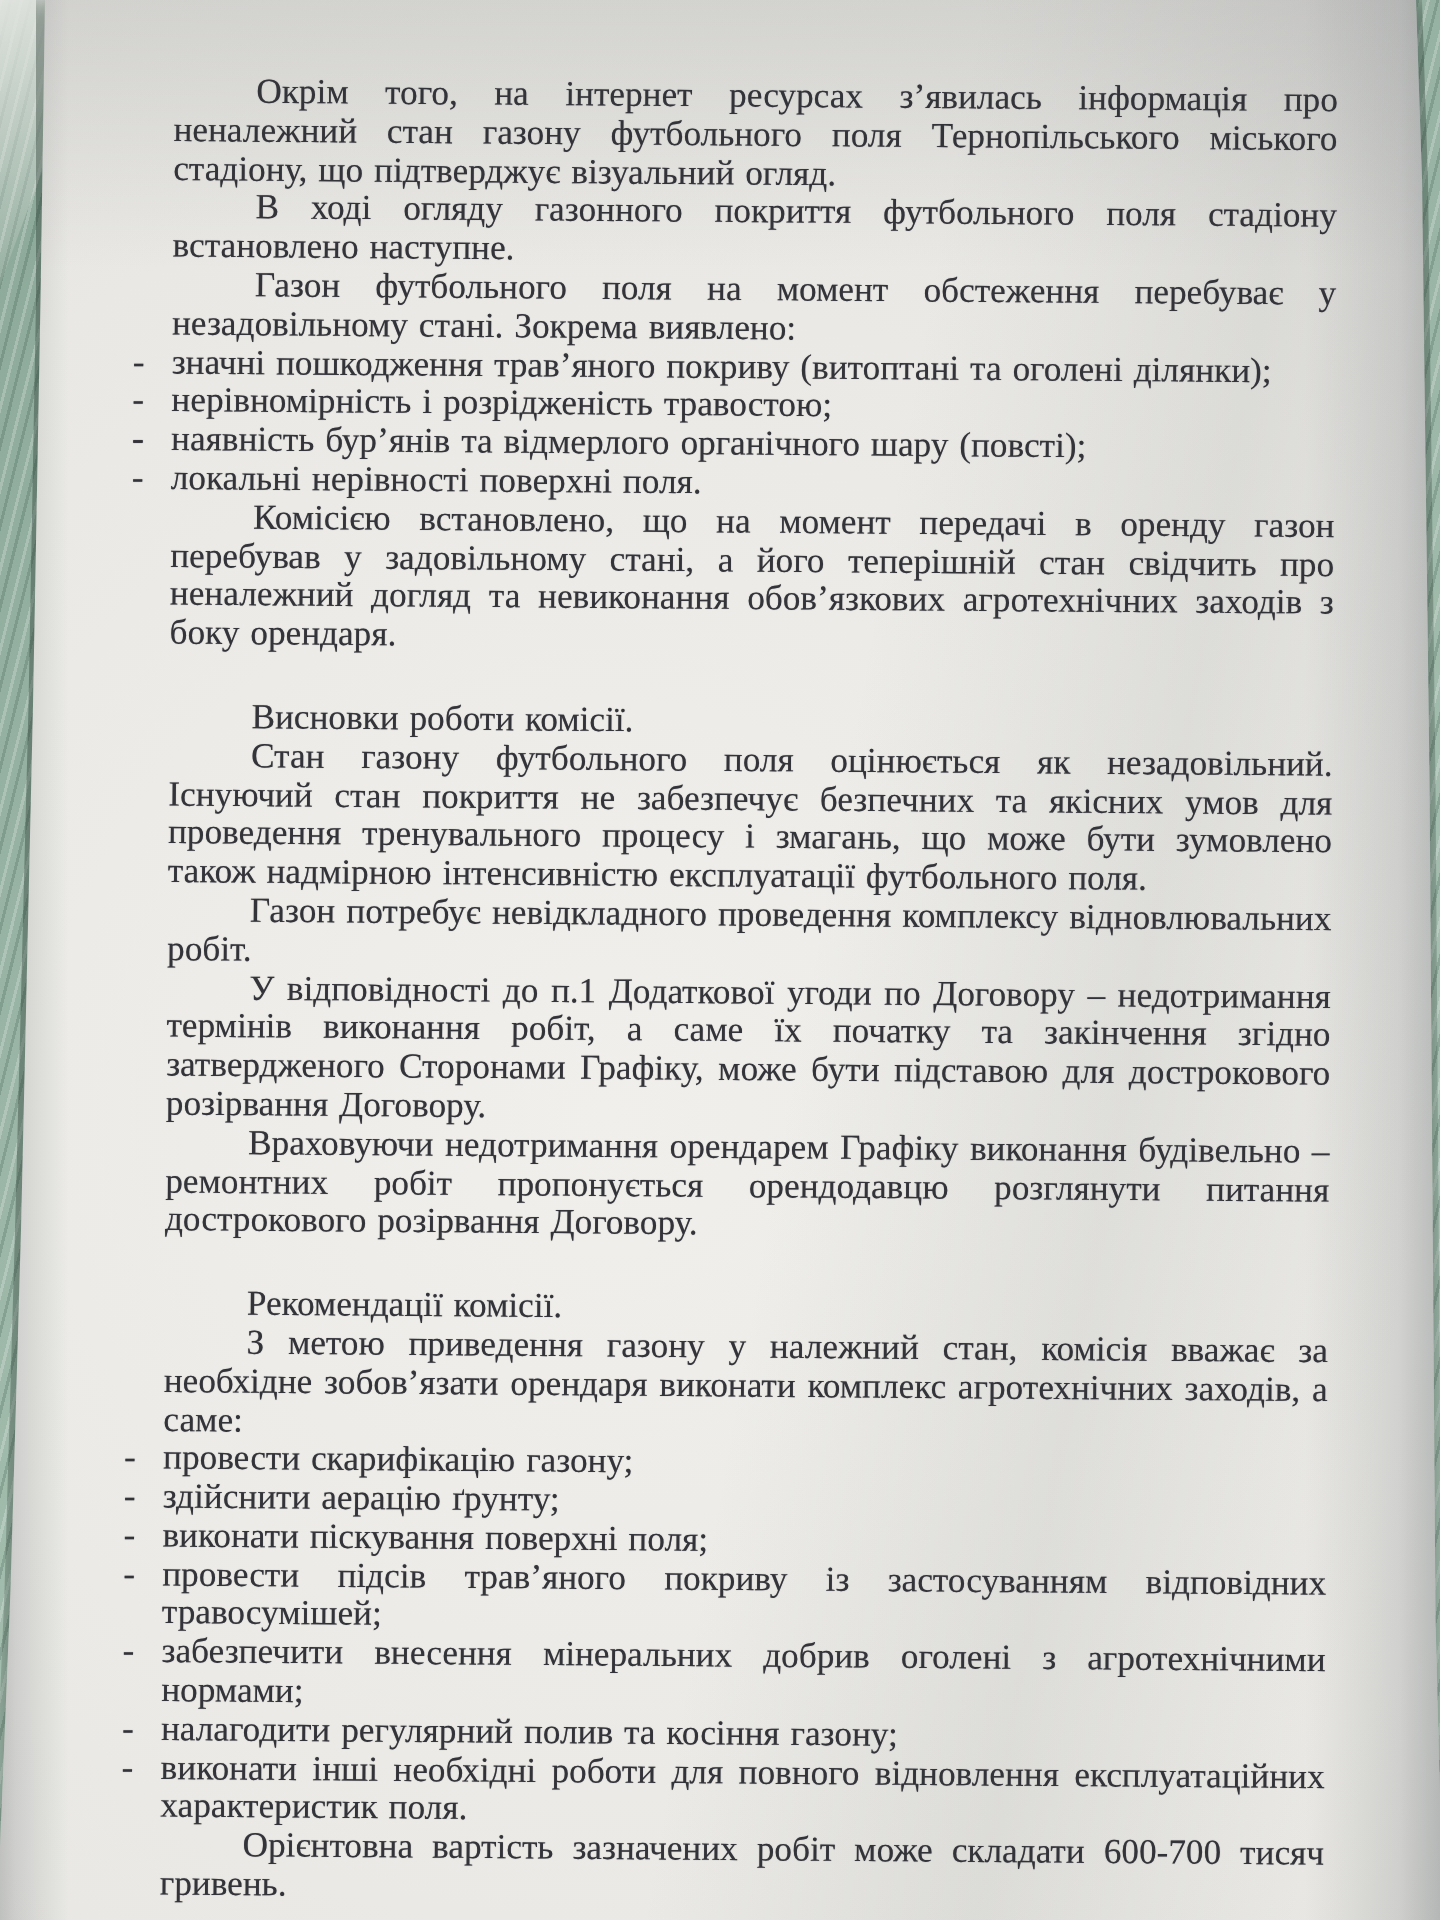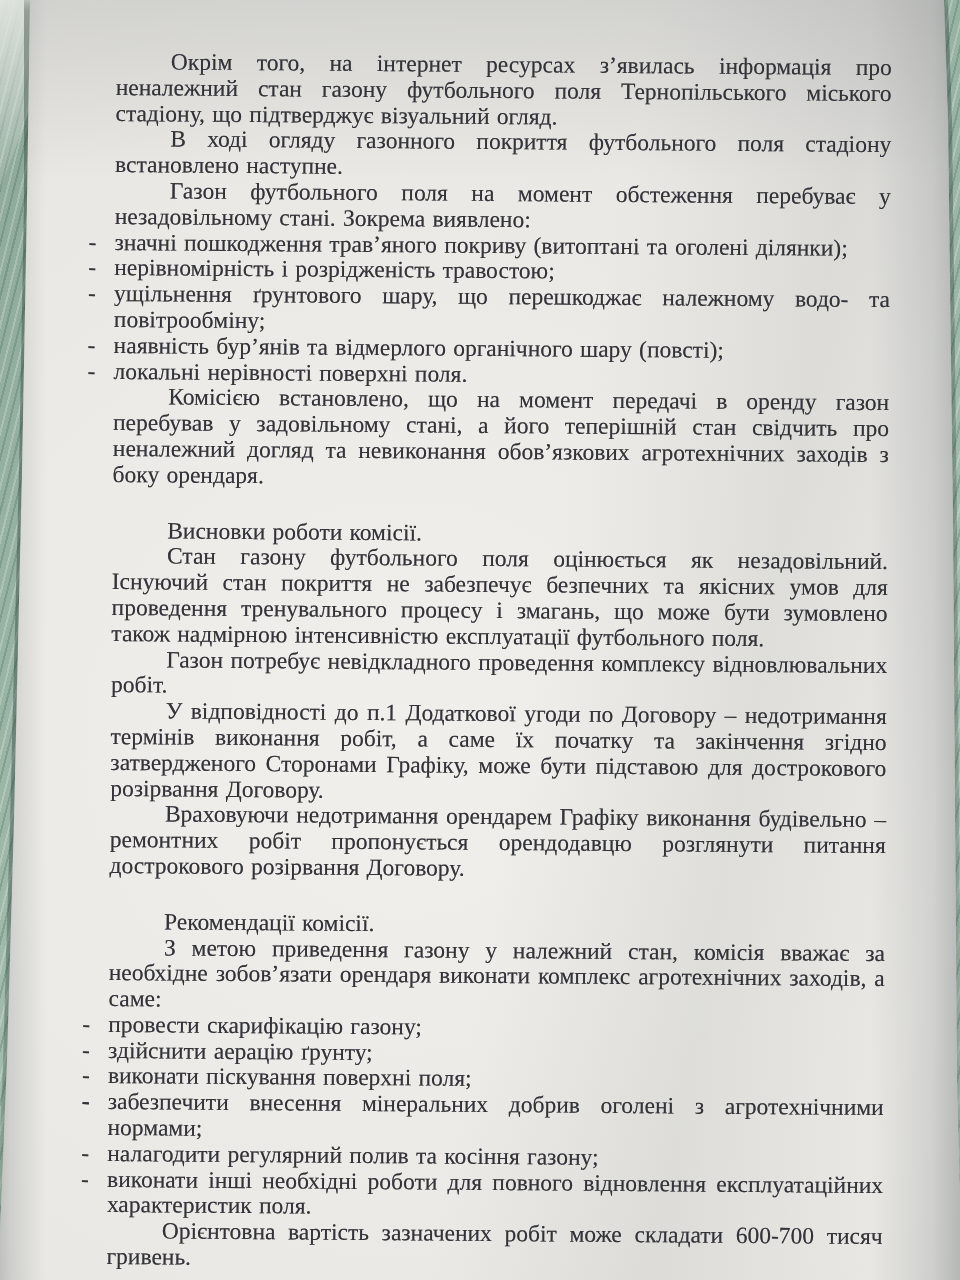--- a/index.html
+++ b/index.html
@@ -107,35 +107,35 @@
   <div class="shade-top"></div>
   <div class="shade-right"></div>
   <div class="shade-left"></div>
   <div class="shade-band"></div>
   <div class="doc-text">
       <p class="para">Окрім того, на інтернет ресурсах з’явилась інформація про неналежний стан газону футбольного поля Тернопільського міського стадіону, що підтверджує візуальний огляд.</p>
       <p class="para">В ході огляду газонного покриття футбольного поля стадіону встановлено наступне.</p>
       <p class="para">Газон футбольного поля на момент обстеження перебуває у незадовільному стані. Зокрема виявлено:</p>
       <div class="bullet"><span class="dash">-</span><span>значні пошкодження трав’яного покриву (витоптані та оголені ділянки);</span></div>
       <div class="bullet"><span class="dash">-</span><span>нерівномірність і розрідженість травостою;</span></div>
-      <div class="bullet"><span class="dash">-</span><span>ущільнення ґрунтового шару, що перешкоджає належному водо- та повітрообміну;</span></div>
+      <div class="bullet"><span class="dash">-</span></div>
       <div class="bullet"><span class="dash">-</span><span>наявність бур’янів та відмерлого органічного шару (повсті);</span></div>
       <div class="bullet"><span class="dash">-</span><span>локальні нерівності поверхні поля.</span></div>
       <p class="para">Комісією встановлено, що на момент передачі в оренду газон перебував у задовільному стані, а його теперішній стан свідчить про неналежний догляд та невиконання обов’язкових агротехнічних заходів з боку орендаря.</p>
       <div class="gap"></div>
       <p class="para">Висновки роботи комісії.</p>
       <p class="para">Стан газону футбольного поля оцінюється як незадовільний. Існуючий стан покриття не забезпечує безпечних та якісних умов для проведення тренувального процесу і змагань, що може бути зумовлено також надмірною інтенсивністю експлуатації футбольного поля.</p>
       <p class="para">Газон потребує невідкладного проведення комплексу відновлювальних робіт.</p>
       <p class="para">У відповідності до п.1 Додаткової угоди по Договору – недотримання термінів виконання робіт, а саме їх початку та закінчення згідно затвердженого Сторонами Графіку, може бути підставою для дострокового розірвання Договору.</p>
       <p class="para">Враховуючи недотримання орендарем Графіку виконання будівельно – ремонтних робіт пропонується орендодавцю розглянути питання дострокового розірвання Договору.</p>
       <div class="gap"></div>
       <p class="para">Рекомендації комісії.</p>
       <p class="para">З метою приведення газону у належний стан, комісія вважає за необхідне зобов’язати орендаря виконати комплекс агротехнічних заходів, а саме:</p>
       <div class="bullet"><span class="dash">-</span><span>провести скарифікацію газону;</span></div>
       <div class="bullet"><span class="dash">-</span><span>здійснити аерацію ґрунту;</span></div>
       <div class="bullet"><span class="dash">-</span><span>виконати піскування поверхні поля;</span></div>
-      <div class="bullet"><span class="dash">-</span></div>
+      <div class="bullet"><span class="dash">-</span><span>провести підсів трав’яного покриву із застосуванням відповідних травосумішей;</span></div>
       <div class="bullet"><span class="dash">-</span><span>забезпечити внесення мінеральних добрив оголені з агротехнічними нормами;</span></div>
       <div class="bullet"><span class="dash">-</span><span>налагодити регулярний полив та косіння газону;</span></div>
       <div class="bullet"><span class="dash">-</span><span>виконати інші необхідні роботи для повного відновлення експлуатаційних характеристик поля.</span></div>
       <p class="para">Орієнтовна вартість зазначених робіт може складати 600-700 тисяч гривень.</p>
     </div>
 </div>
 
 </body></html>

